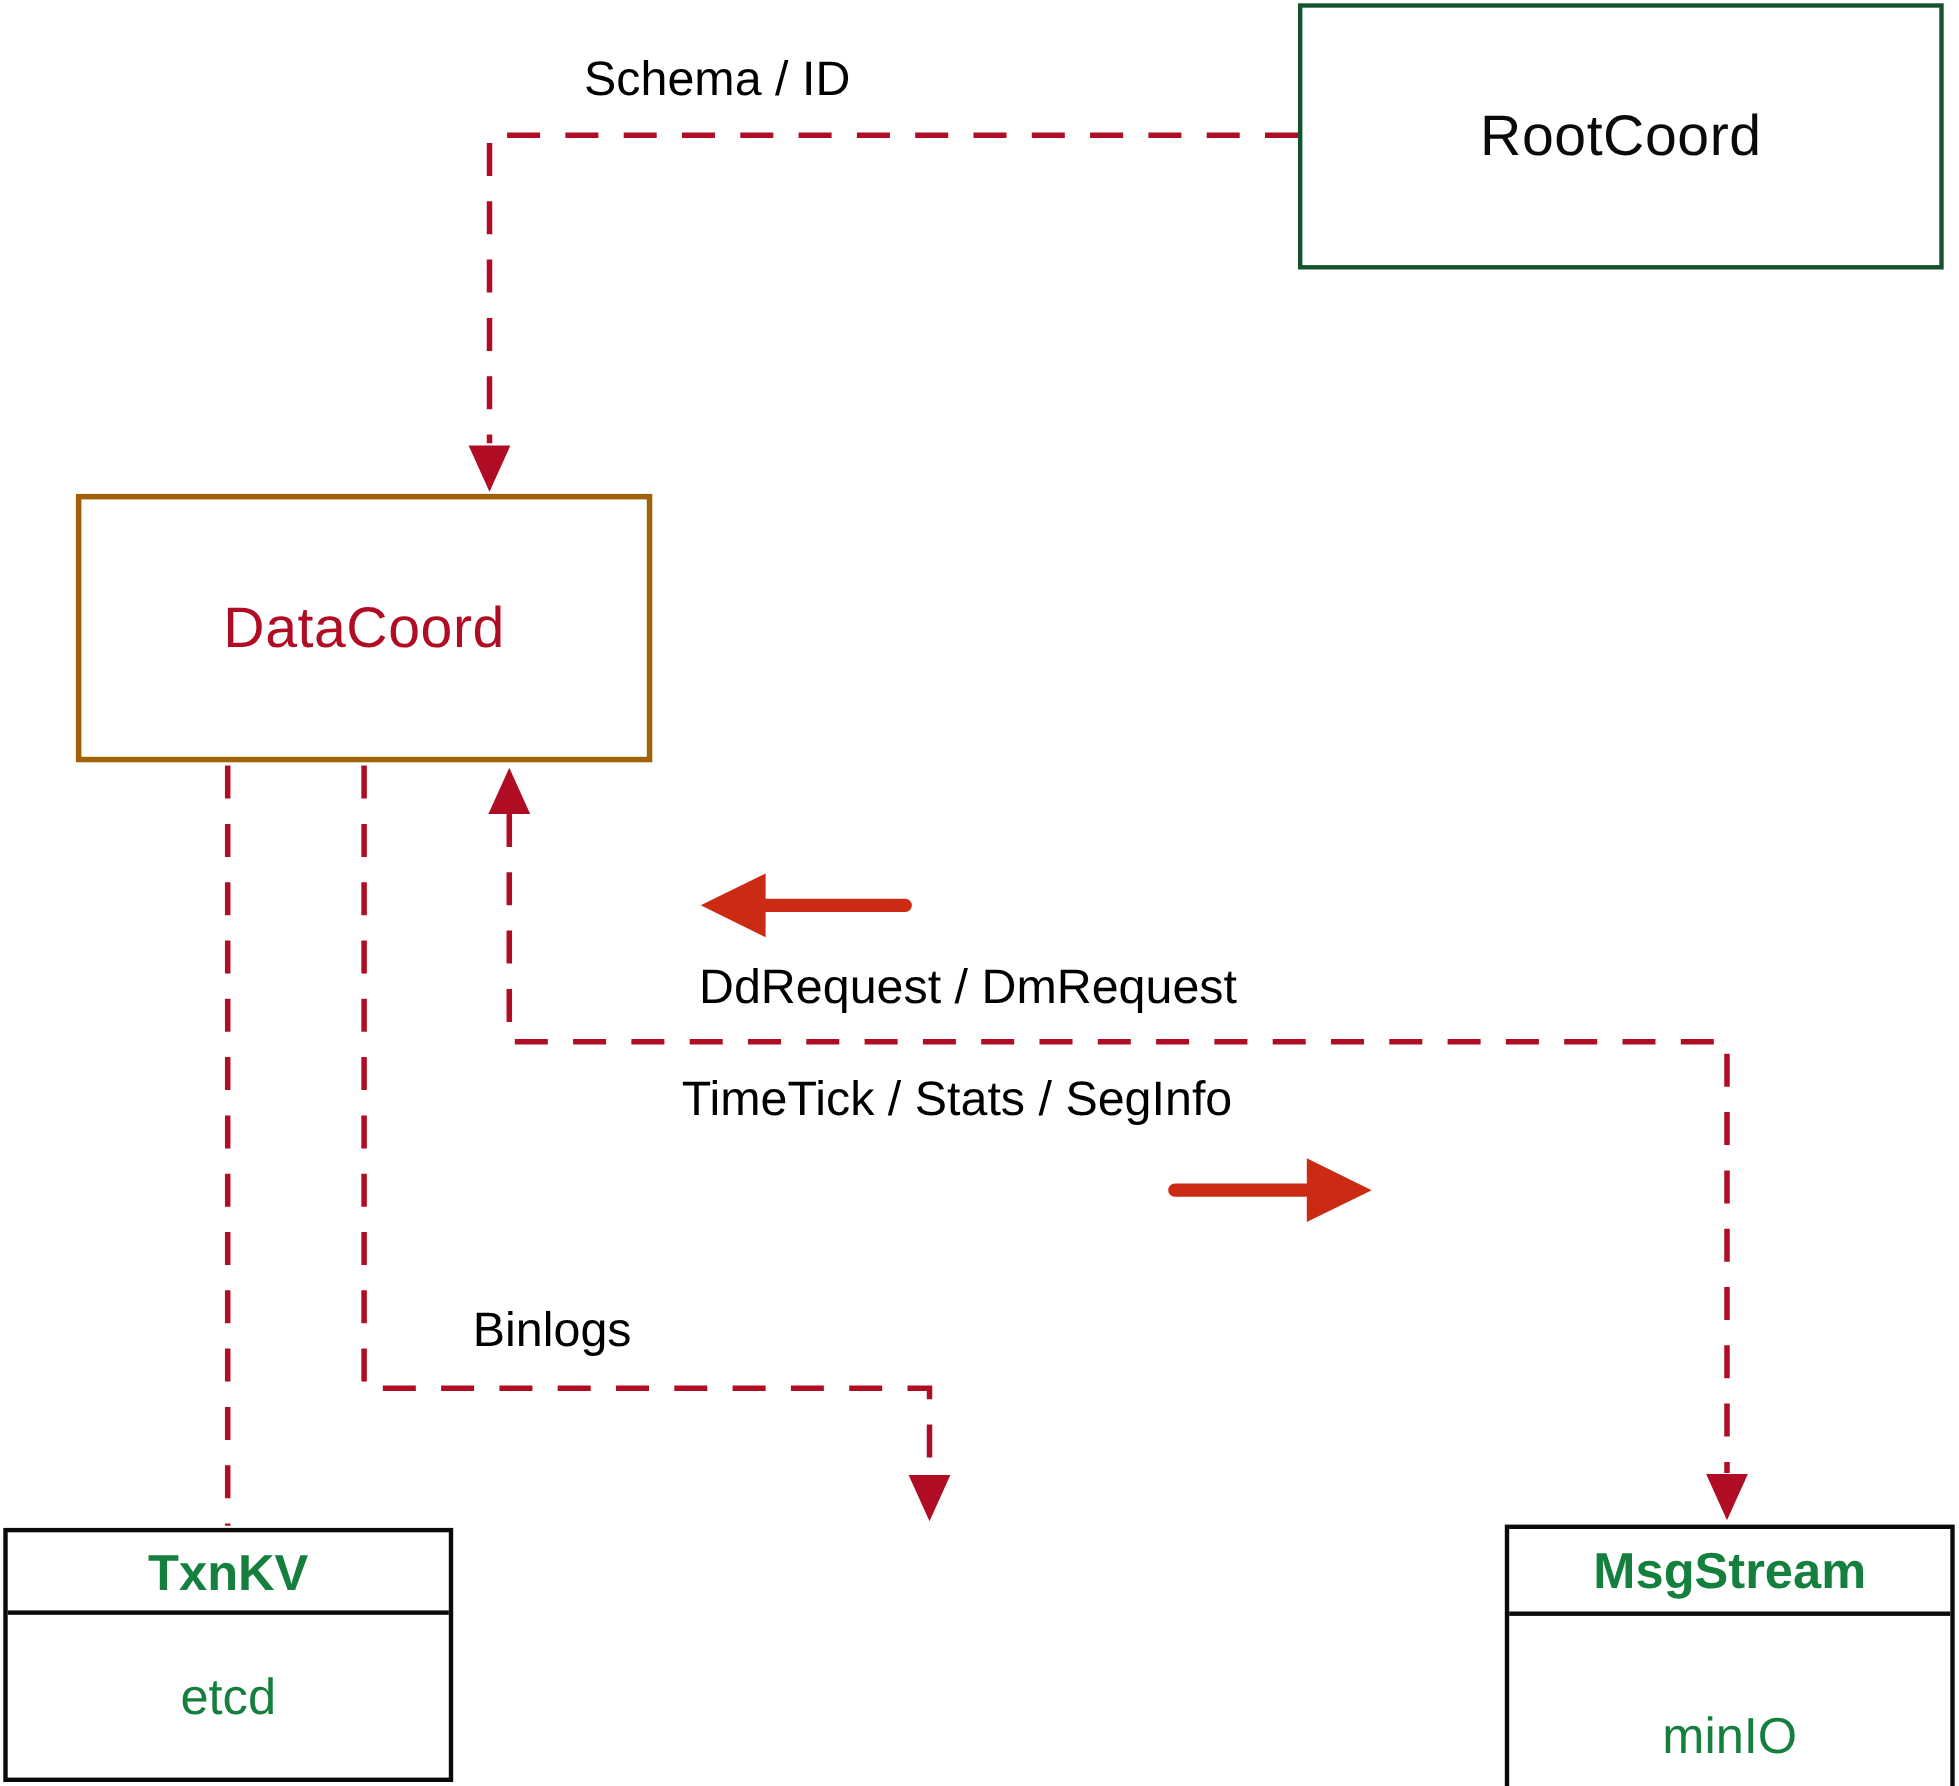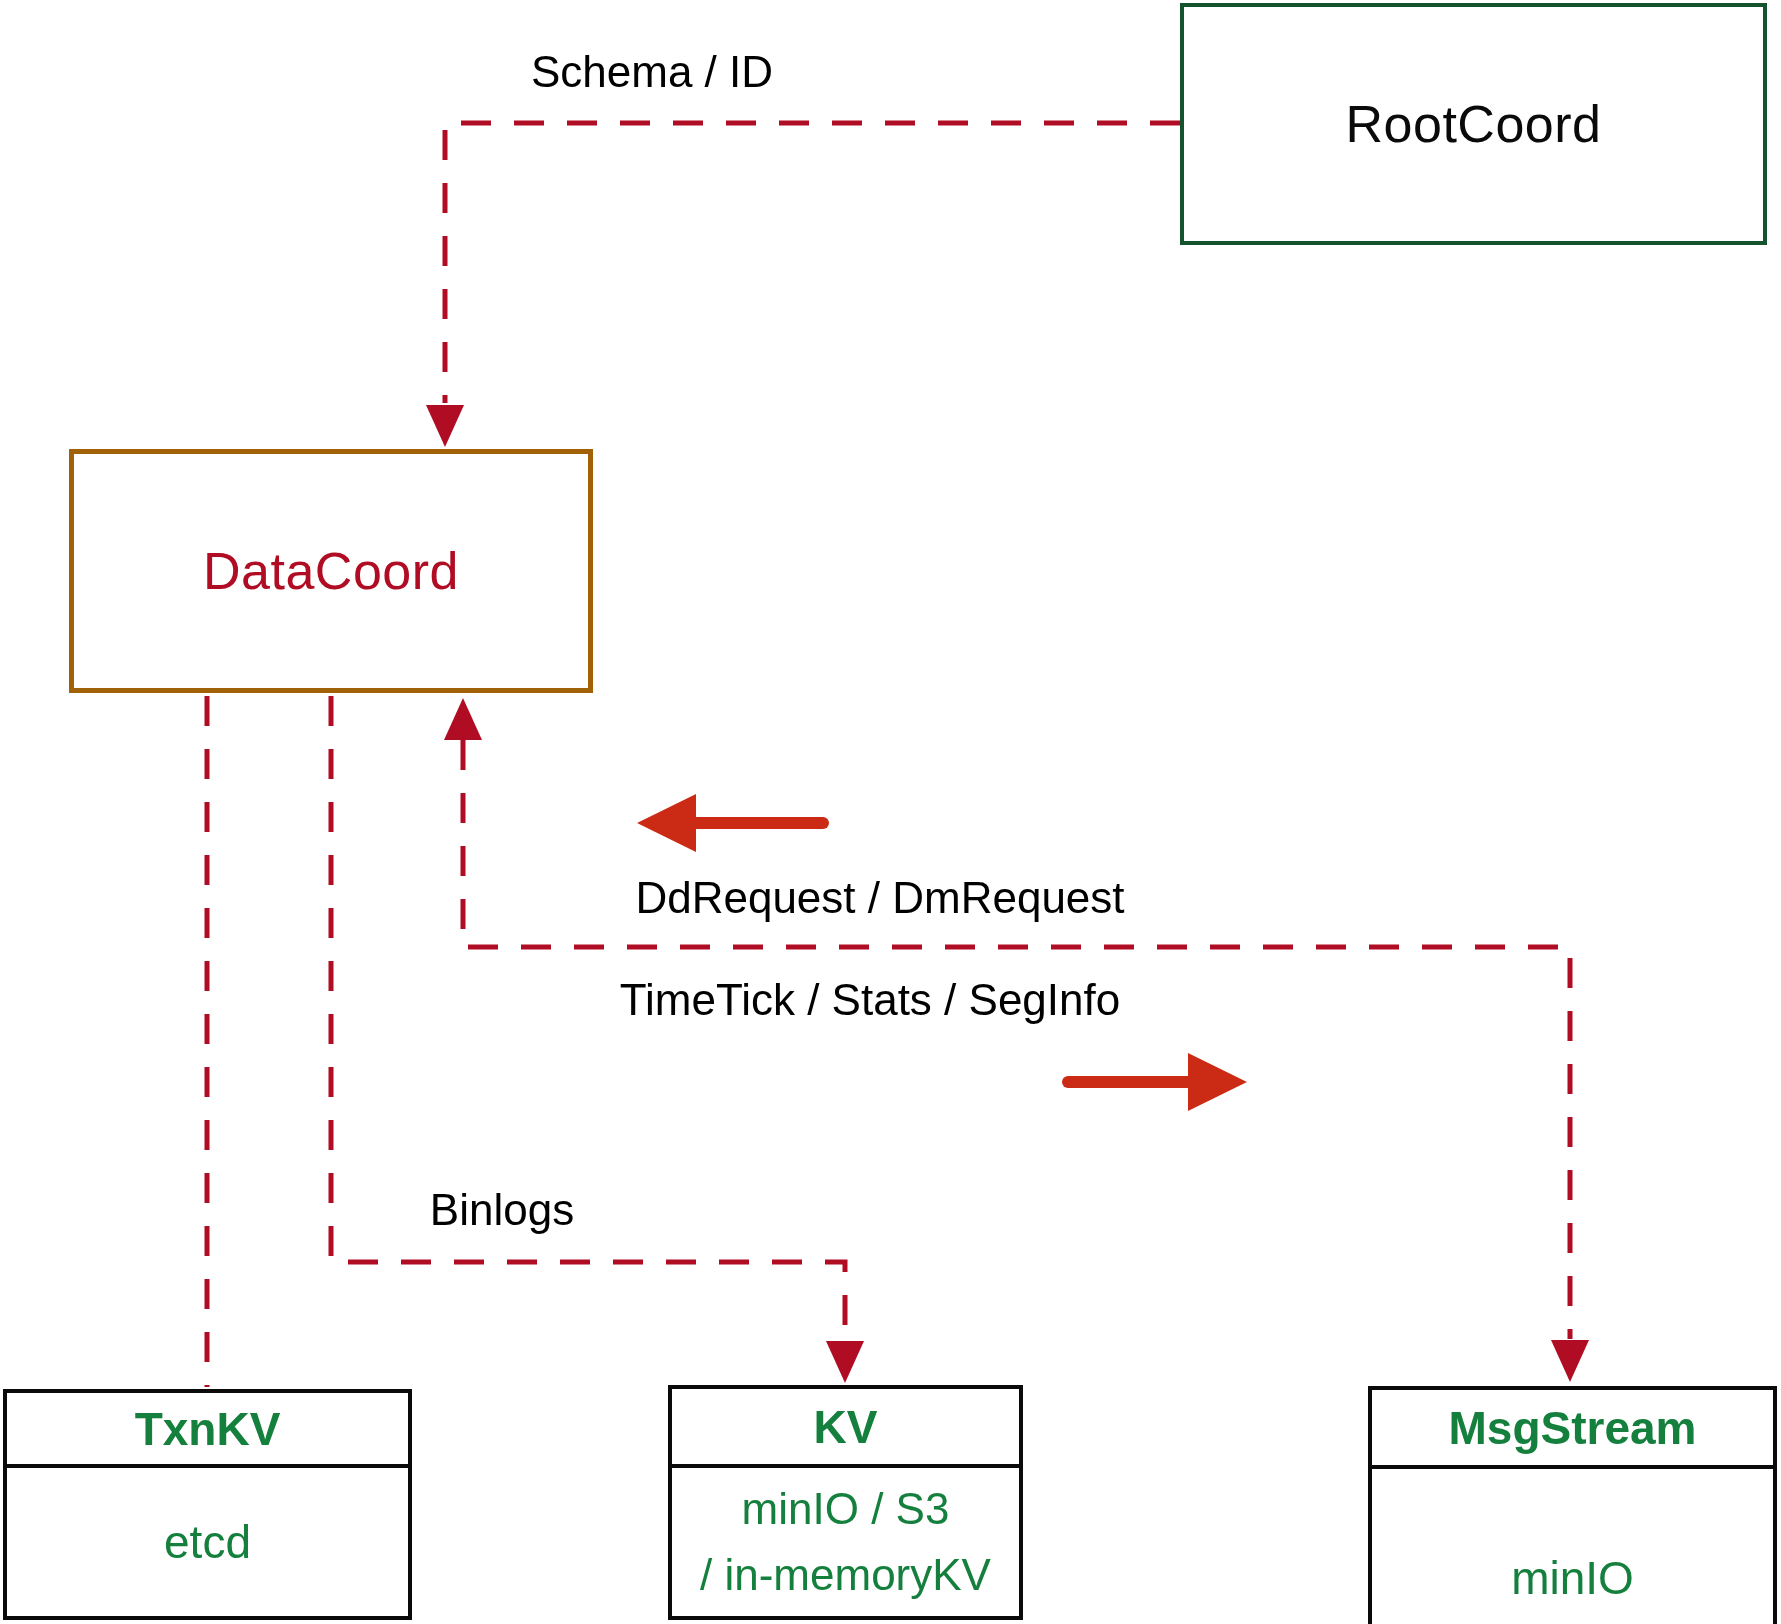--- a/index.html
+++ b/index.html
@@ -77,27 +77,20 @@
     <span class="big-label">DataCoord</span>
   </div>
 
   <div class="table-node" style="left:3px;top:1389px;width:409px;height:231px;">
     <div class="table-header" style="flex-basis:75px;">TxnKV</div>
     <div class="table-body">
       <span>etcd</span>
     </div>
   </div>
 
-  <div class="table-node" style="left:668px;top:1385px;width:355px;height:235px;">
-    <div class="table-header">KV</div>
-    <div class="table-body" style="font-size:44px;">
-      <span>minIO / S3</span>
-      <span>/ in-memoryKV</span>
-    </div>
-  </div>
 
   <div class="table-node" style="left:1368px;top:1386px;width:409px;height:304px;">
     <div class="table-header">MsgStream</div>
     <div class="table-body">
       <span>minIO</span>
     </div>
   </div>
 
   <div class="edge-label" style="left:652px;top:72px;">Schema / ID</div>
 

